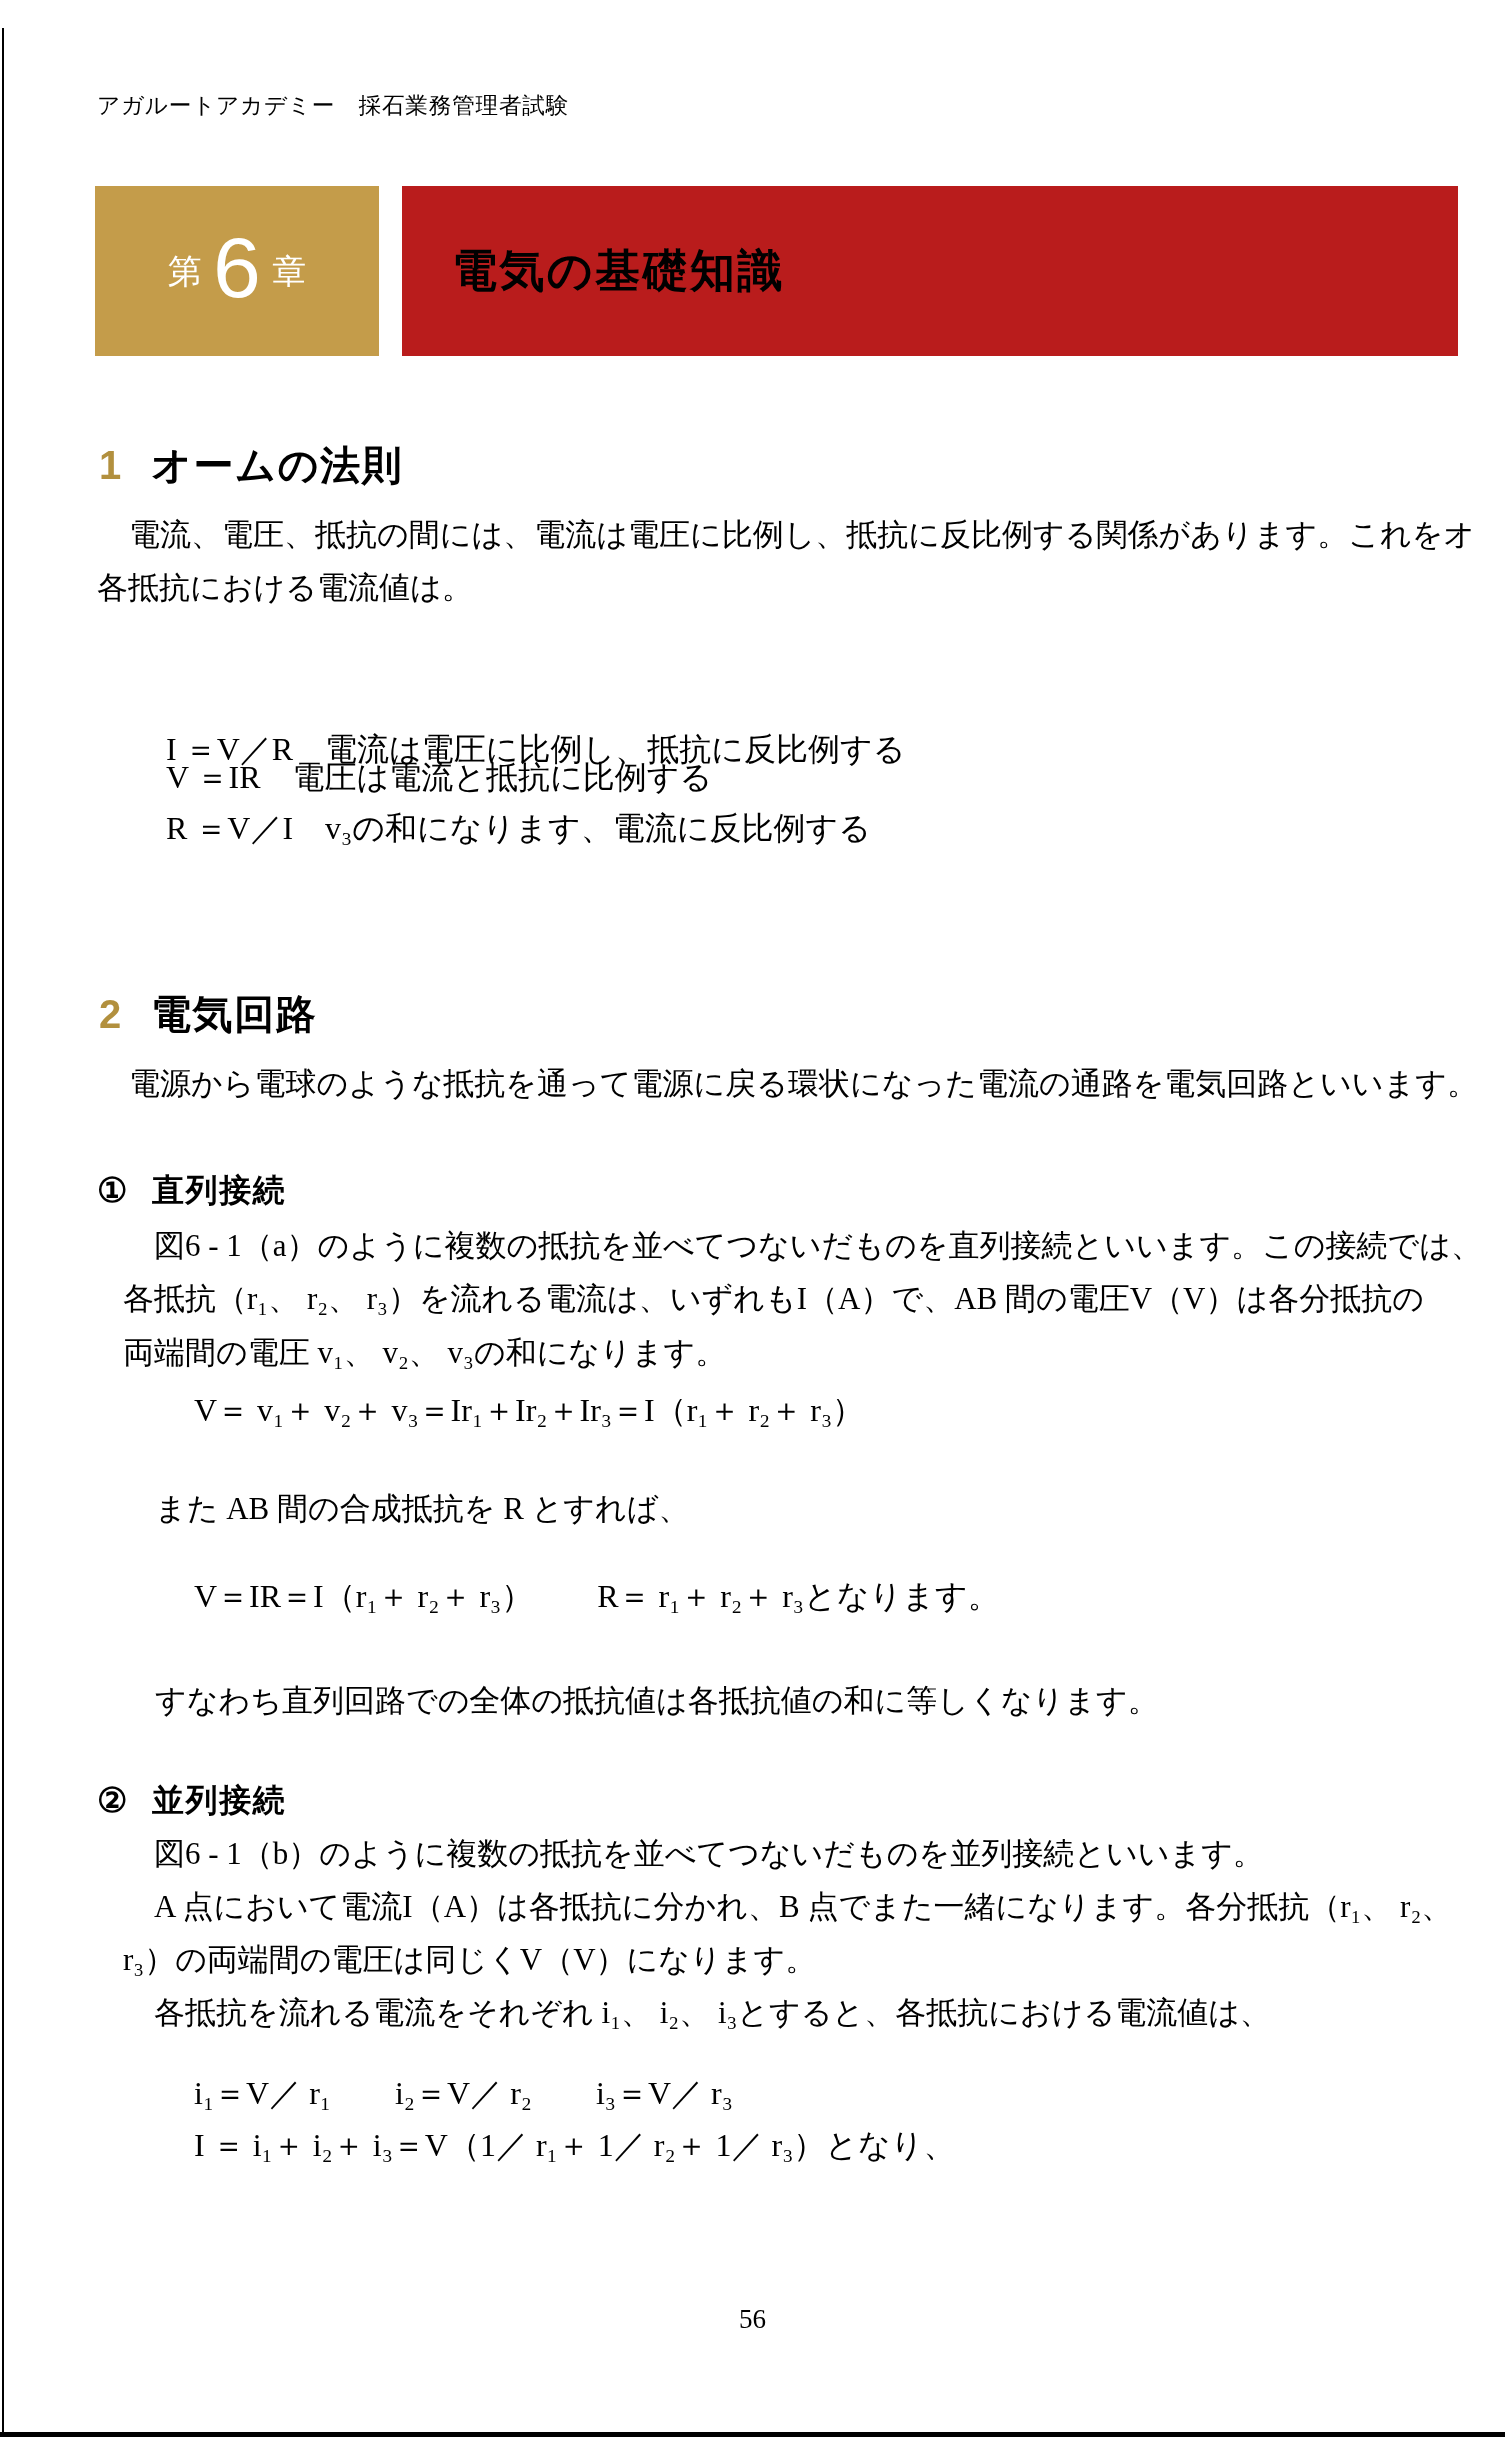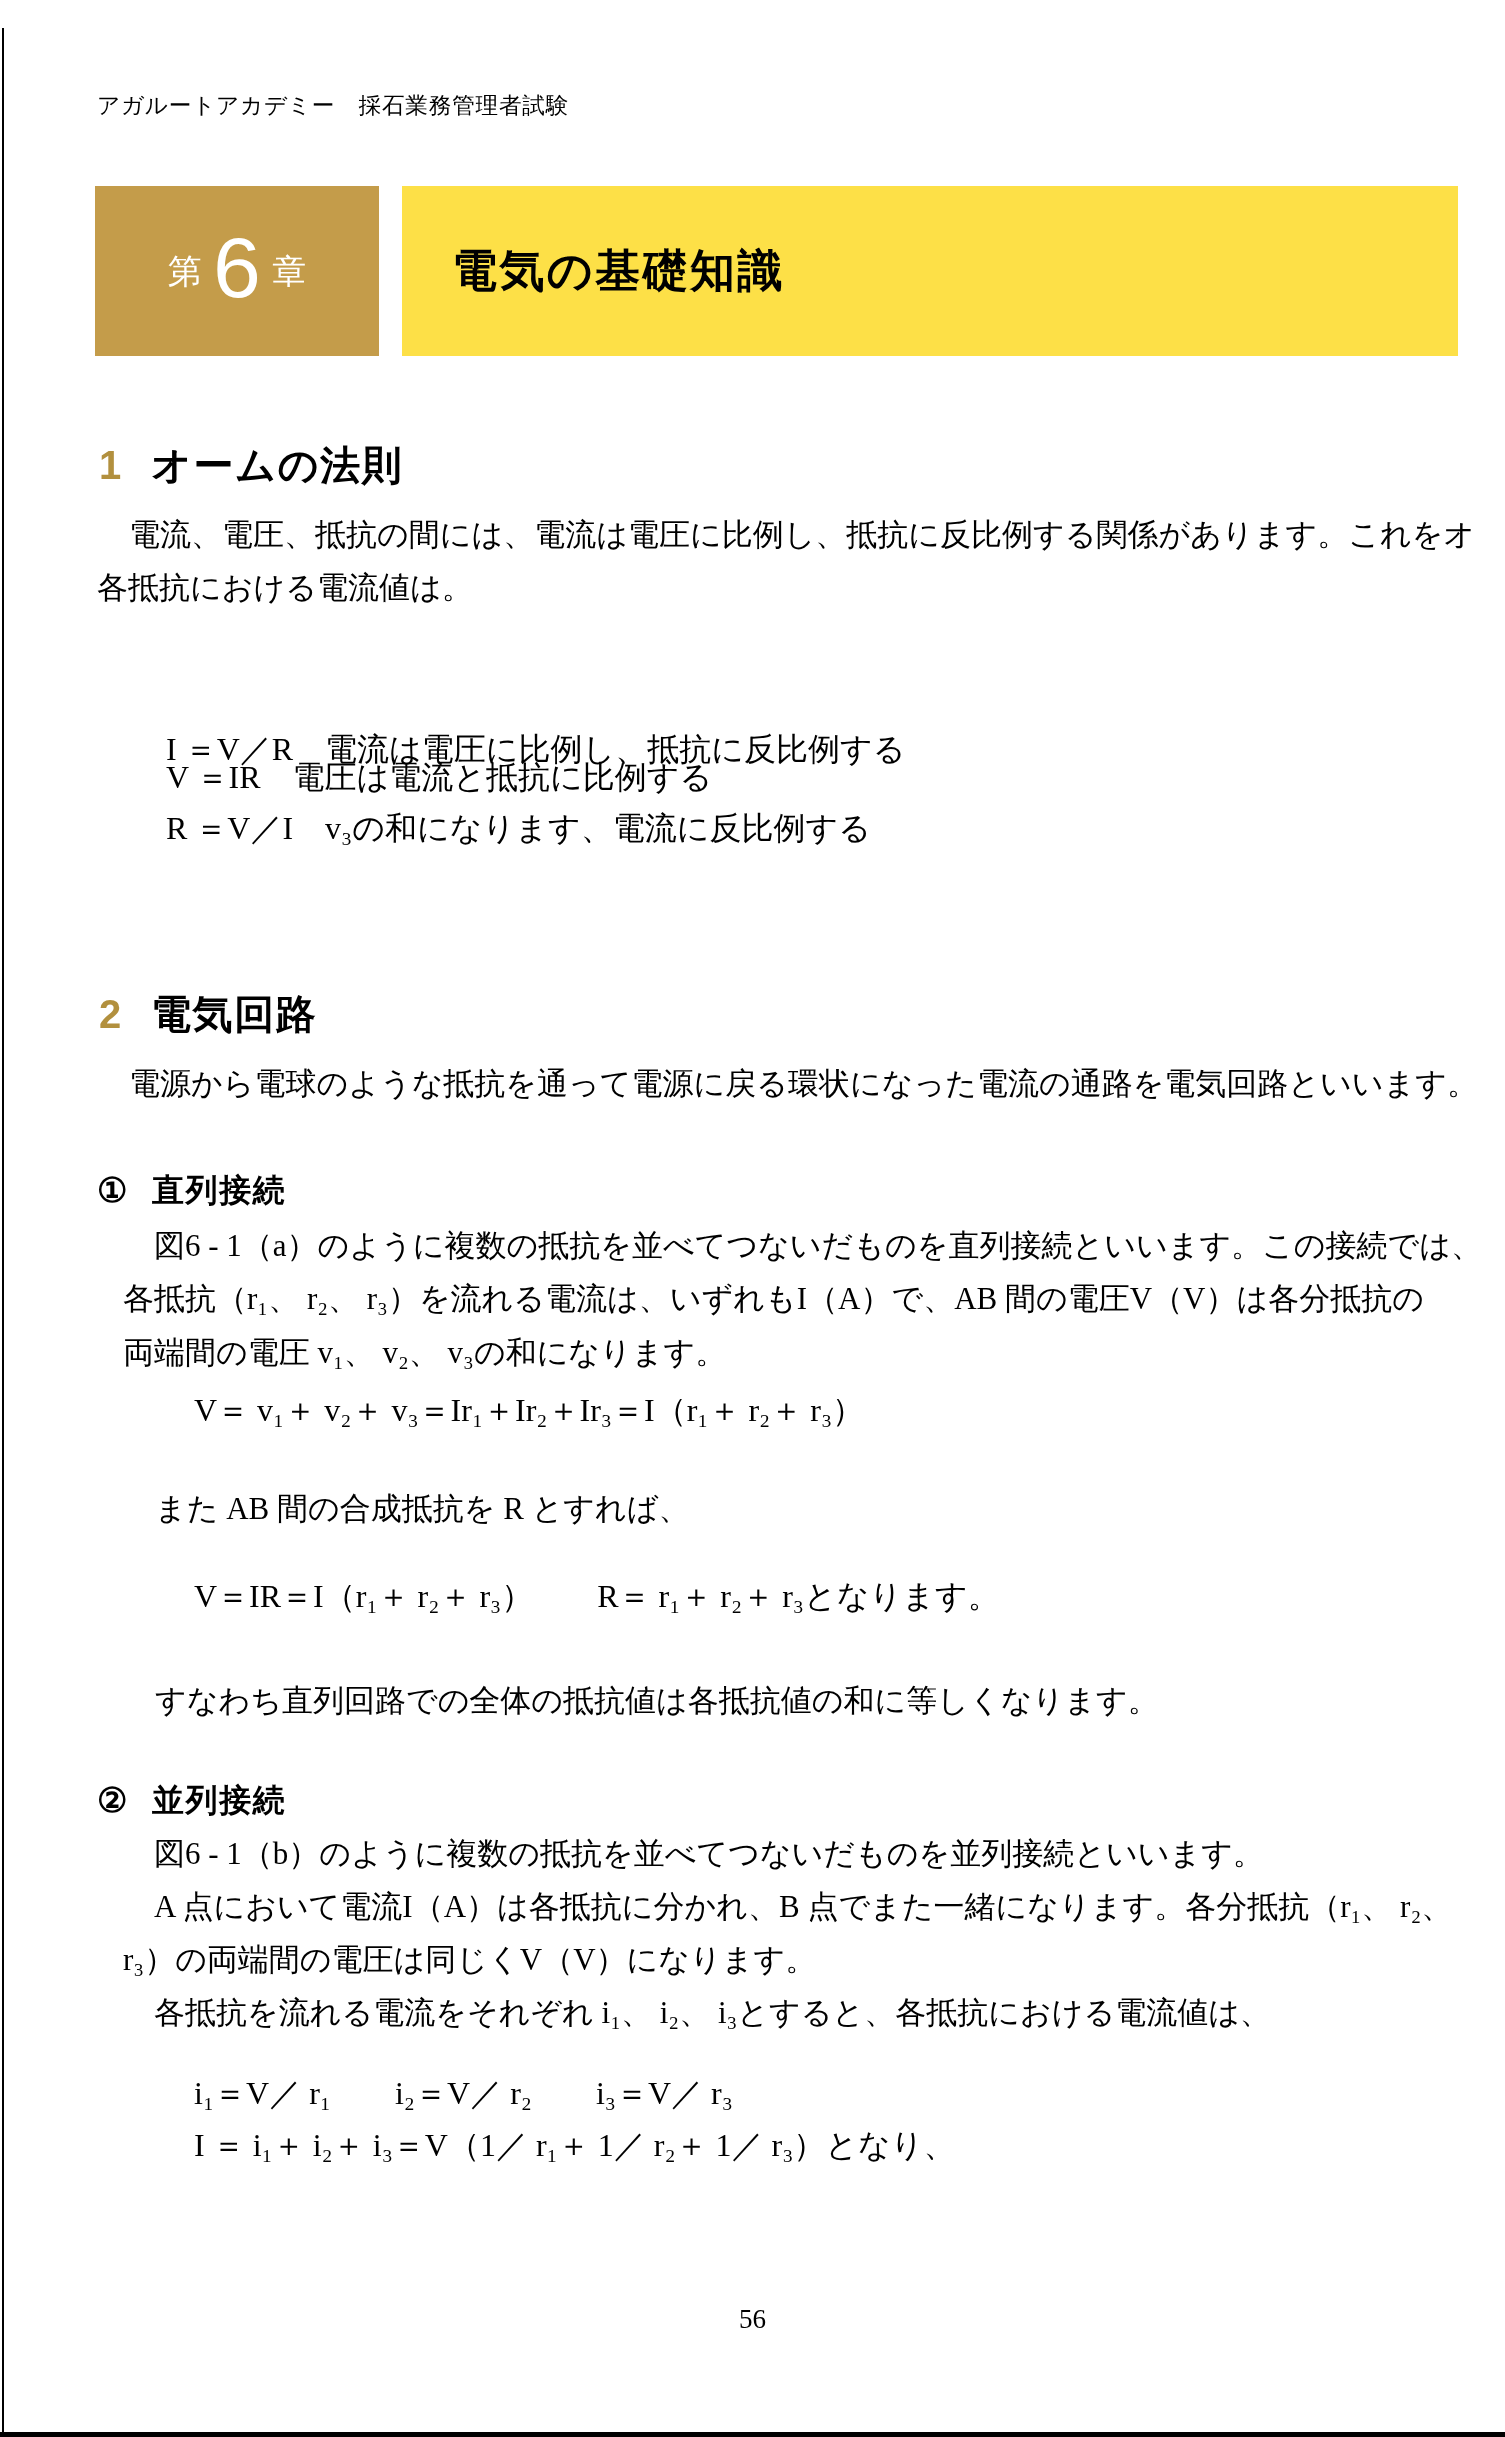--- a/index.html
+++ b/index.html
@@ -24,21 +24,21 @@
   .chapter-gold{
     left:95px;top:186px;width:284px;height:170px;
     background:#C49C4A;color:#ffffff;
     display:flex;align-items:center;justify-content:center;
     font-family:"Liberation Sans","DejaVu Sans",sans-serif;
   }
   .ch-kanji{font-size:34px;line-height:34px;}
   .ch-num{font-size:86px;line-height:86px;font-weight:400;margin:0 11.3px 8px 11.3px;}
   .chapter-band{
     left:402px;top:186px;width:1056px;height:170px;
-    background:#fde047;
+    background:#b91c1c;
     display:flex;align-items:center;
   }
   .chapter-title{
     font-family:"Liberation Sans","DejaVu Sans",sans-serif;
     font-weight:bold;font-size:45px;letter-spacing:2.4px;
     margin-left:50px;white-space:pre;
   }
   
   .sec-num{
     font-family:"Liberation Sans","DejaVu Sans",sans-serif;

